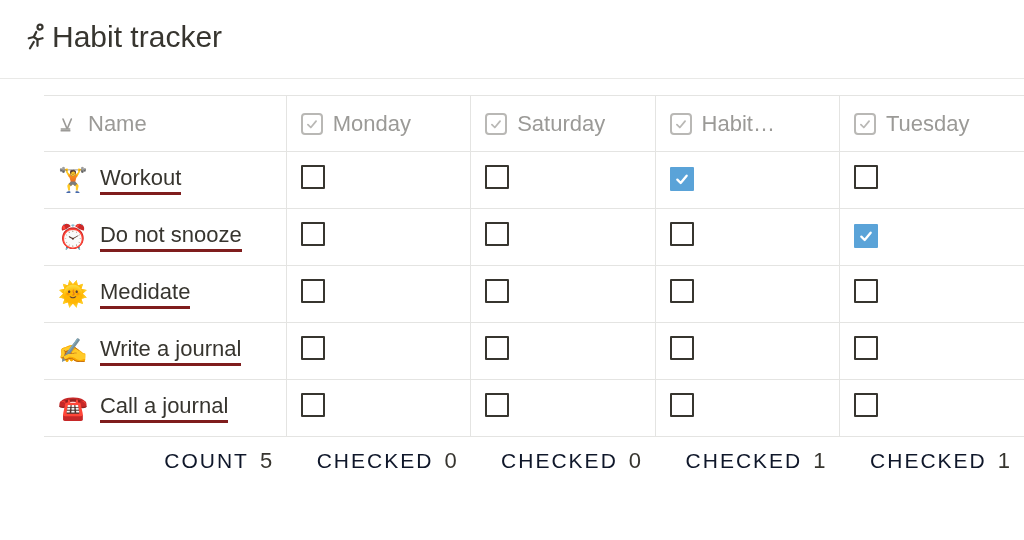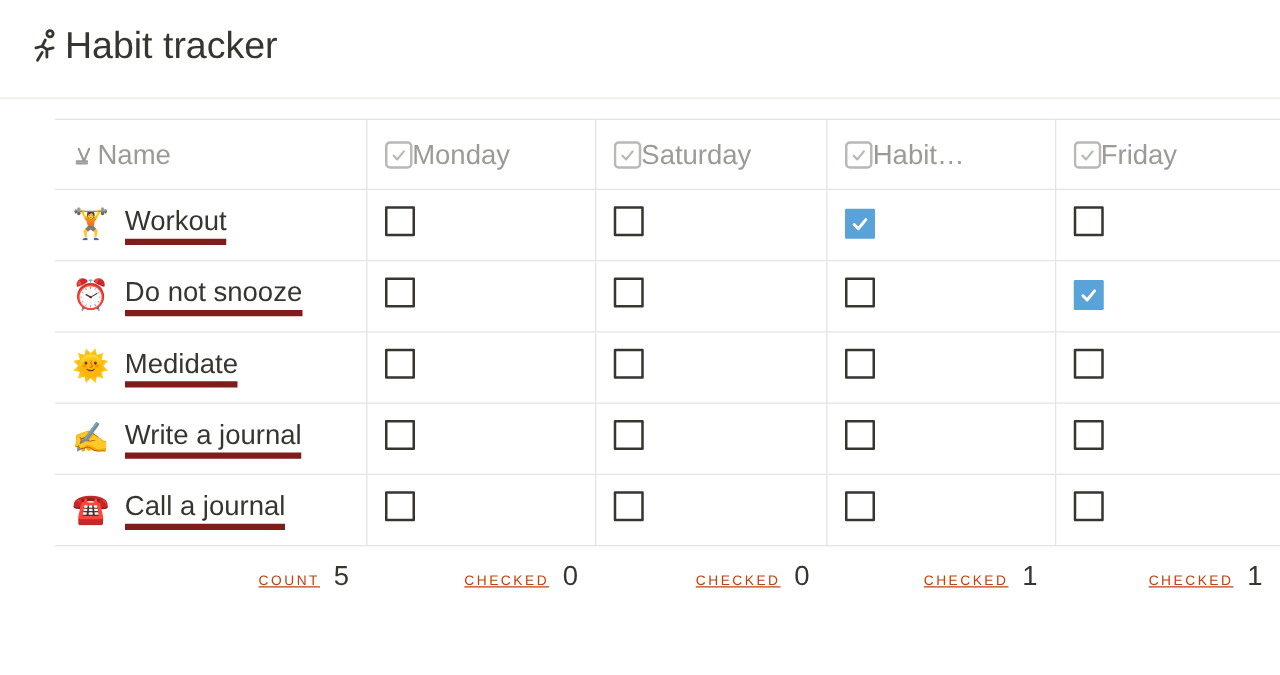--- a/index.html
+++ b/index.html
@@ -64,20 +64,21 @@
   border-left: none;
 }
 .table tbody td:last-child {
   border-right: none;
 }
 .col-name { width: 270px; }
 .col-day  { width: 196px; }
 .th-inner {
   display: flex;
   align-items: center;
+  gap: 10px;
   white-space: nowrap;
   overflow: hidden;
 }
 .th-inner span.label {
   overflow: hidden;
   text-overflow: ellipsis;
 }
 .th-name-icon {
   font-size: 18px;
   color: #9b9a97;
@@ -106,21 +107,21 @@
 .row-name {
   display: flex;
   align-items: center;
   gap: 12px;
 }
 .row-emoji {
   font-size: 24px;
   line-height: 1;
 }
 .row-label {
-  border-bottom: 5px solid #7f1d1d;
+  border-bottom: 3px solid #7f1d1d;
   padding-bottom: 1px;
   cursor: pointer;
 }
 .checkbox {
   width: 24px;
   height: 24px;
   border: 2.5px solid #37352f;
   background: #fff;
   display: inline-flex;
   align-items: center;
@@ -140,25 +141,24 @@
   height: 48px;
   padding: 0 14px;
   font-size: 18px;
   color: #37352f;
   text-align: right;
   border-left: none;
   border-right: none;
   border-bottom: none;
 }
 .footer-label {
-  font-size: 11px;
+  font-size: 21px;
   letter-spacing: 2px;
-  color: #c2410c;
+  color: #0f172a;
   margin-right: 6px;
-  text-decoration: underline;
 }
 .footer-val {
   font-size: 22px;
   color: #37352f;
 }
 </style>
 </head>
 <body>
 
 <div class="header">
@@ -219,21 +219,21 @@
             <span class="label">Habit…</span>
           </div>
         </th>
         <th class="col-day">
           <div class="th-inner">
             <span class="th-check-icon">
               <svg viewBox="0 0 24 24" fill="none" stroke="#b9b8b5" stroke-width="3" stroke-linecap="round" stroke-linejoin="round">
                   <polyline points="5 13 10 18 19 7"></polyline>
                 </svg>
             </span>
-            <span class="label">Friday</span>
+            <span class="label">Tuesday</span>
           </div>
         </th>
       </tr>
     </thead>
     <tbody id="tbody">
         <tr>
           <td>
             <div class="row-name">
               <span class="row-emoji">🏋️</span>
               <span class="row-label">Workout</span>

